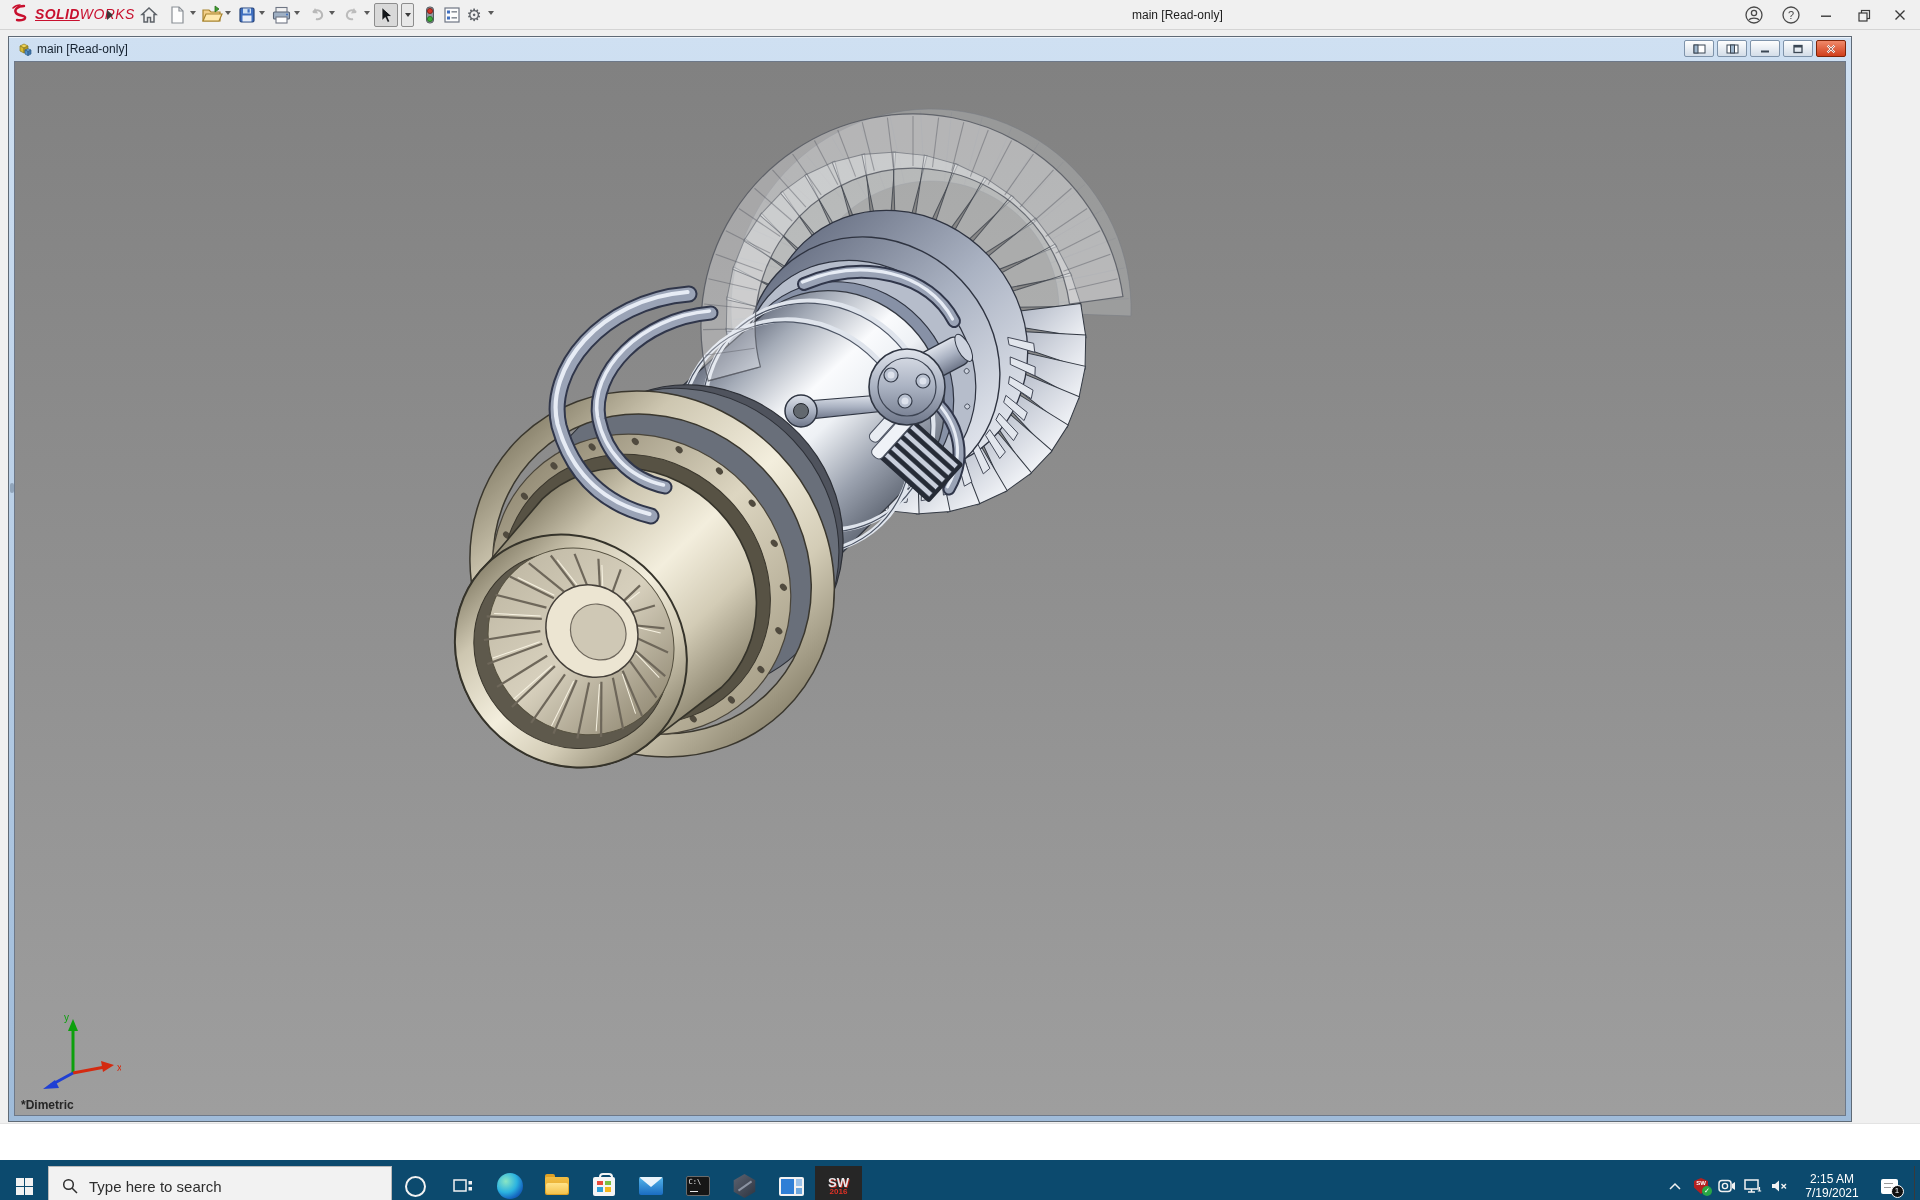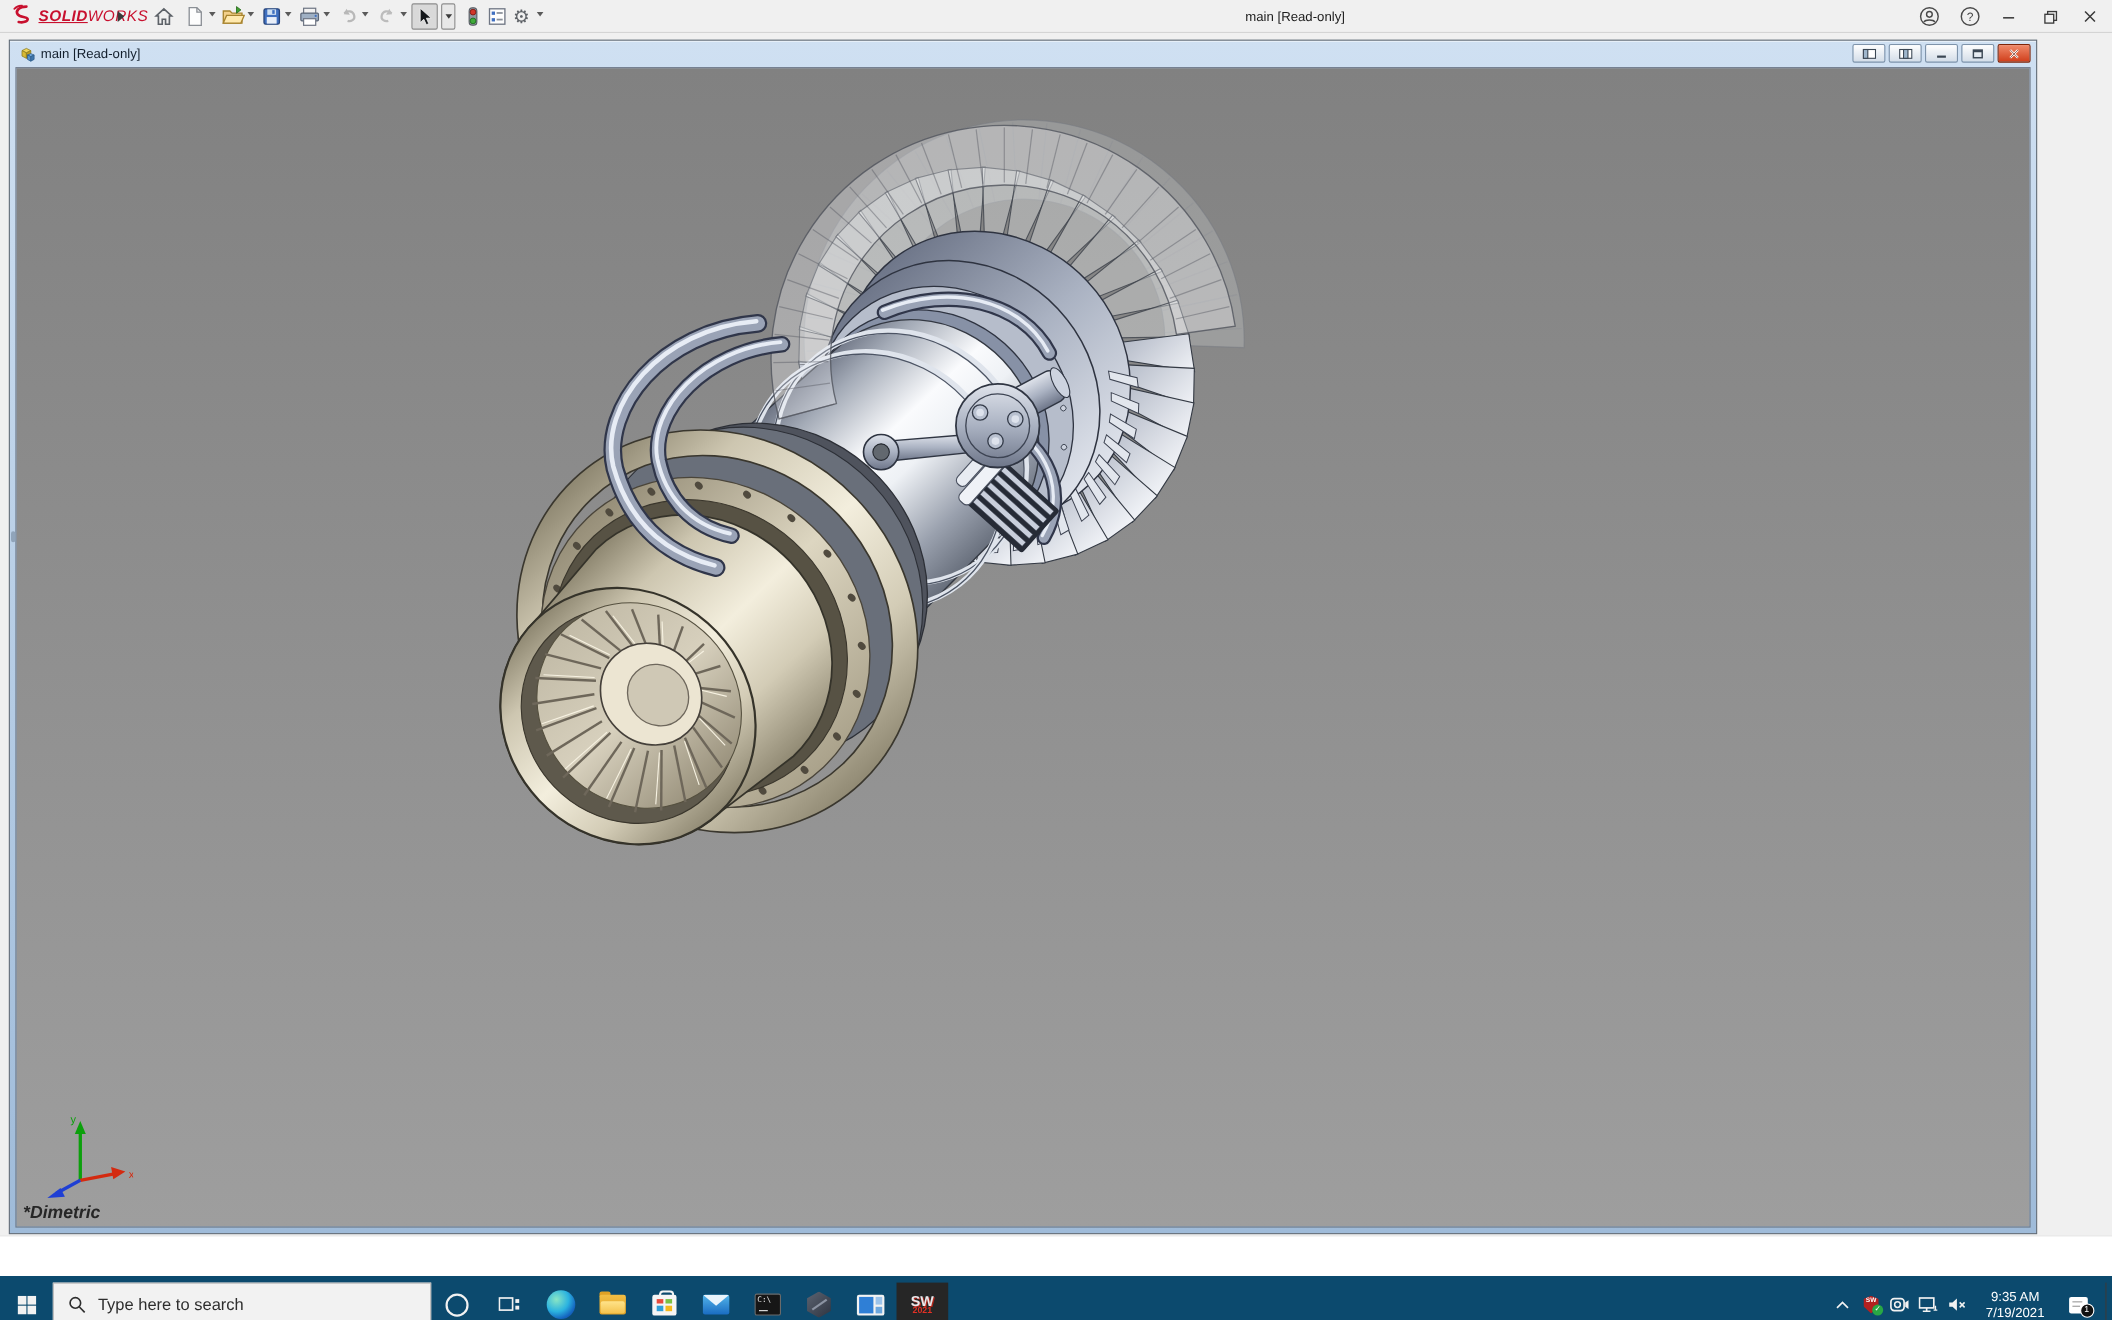--- a/index.html
+++ b/index.html
@@ -33,21 +33,21 @@
   .doc-titlebar { position:absolute; left:0; top:0; right:0; height:24px; display:flex;
     align-items:center; padding-left:7px; gap:5px; }
   .doc-title { font-size:12px; color:#14202e; }
   .doc-controls { position:absolute; right:5px; top:3px; display:flex; }
   .doc-btn { width:30px; height:17px; margin-left:3px; background:linear-gradient(#fefefe,#d3dde8);
     border:1px solid #7e93aa; border-radius:2px; display:flex; align-items:center; justify-content:center; }
   .doc-btn.close { background:linear-gradient(#f08a6a,#d03f1c); border-color:#7e2408; }
   .viewport { position:absolute; left:5px; top:24px; width:1832px; height:1055px;
     background:linear-gradient(#818181,#9e9e9e); border:1px solid #6d7888; overflow:hidden; }
   #engine-svg { position:absolute; left:0; top:0; }
-  .view-label { position:absolute; left:6px; bottom:3px; font-size:16px; font-weight:700; color:#262626;font-style:italic; }
+  .view-label { position:absolute; left:6px; bottom:3px; font-size:12px; font-weight:700; color:#262626; }
   .triad { position:absolute; left:16px; bottom:26px; width:90px; height:80px; }
   .split-dot { position:absolute; left:1px; top:446px; width:4px; height:10px; border-radius:2px;
     background:#90a4ba; }
 
   .statusbar { position:absolute; left:0; top:1123px; width:1920px; height:37px; background:#ffffff;
     border-top:1px solid #e3e3e3; z-index:5; }
 
   
   .taskbar { position:absolute; left:0; top:1160px; width:1920px; height:52px; background:#0c4a6e;
     display:flex; align-items:center; z-index:40; }
@@ -659,21 +659,21 @@
     <div class="rdp-ic">
         <div class="a"></div>
         <div class="b"></div>
         <div class="c"></div>
       </div>
     <div class="tk-underline"></div>
   </div>
   <div class="tk-app active">
     <div class="sw-ic">
       <div class="sw">SW</div>
-      <div class="yr">2021</div>
+      <div class="yr">2016</div>
     </div>
     <div class="tk-underline"></div>
   </div>
 
   <div class="tray">
     <div class="tray-ic">
       <svg width="12" height="8" viewBox="0 0 12 8">
         <path d="M1 7 L6 2 L11 7" fill="none" stroke="#f2f2f2" stroke-width="1.5"></path>
       </svg>
     </div>
@@ -698,21 +698,21 @@
         <path d="M15.5 9 L15.5 13 M13.8 13 L17.2 13" stroke="#f2f2f2" stroke-width="1.2"></path>
       </svg>
     </div>
     <div class="tray-ic">
       <svg width="18" height="16" viewBox="0 0 18 16">
         <path d="M2 6 H5 L9 2.5 V13.5 L5 10 H2 Z" fill="#f2f2f2"></path>
         <path d="M11.5 6 L16 10.5 M16 6 L11.5 10.5" stroke="#f2f2f2" stroke-width="1.4"></path>
       </svg>
     </div>
     <div class="clock">
-      <div>9:35 AM</div>
+      <div>2:15 AM</div>
       <div>7/19/2021</div>
     </div>
     <div class="tray-ic" style="width:34px">
       <div class="ac-ic">
         <i style="top:4px;width:9px"></i>
           <i style="top:8px;width:7px"></i>
         <div class="ac-badge">1</div>
       </div>
     </div>
     <div class="show-desktop"></div>

